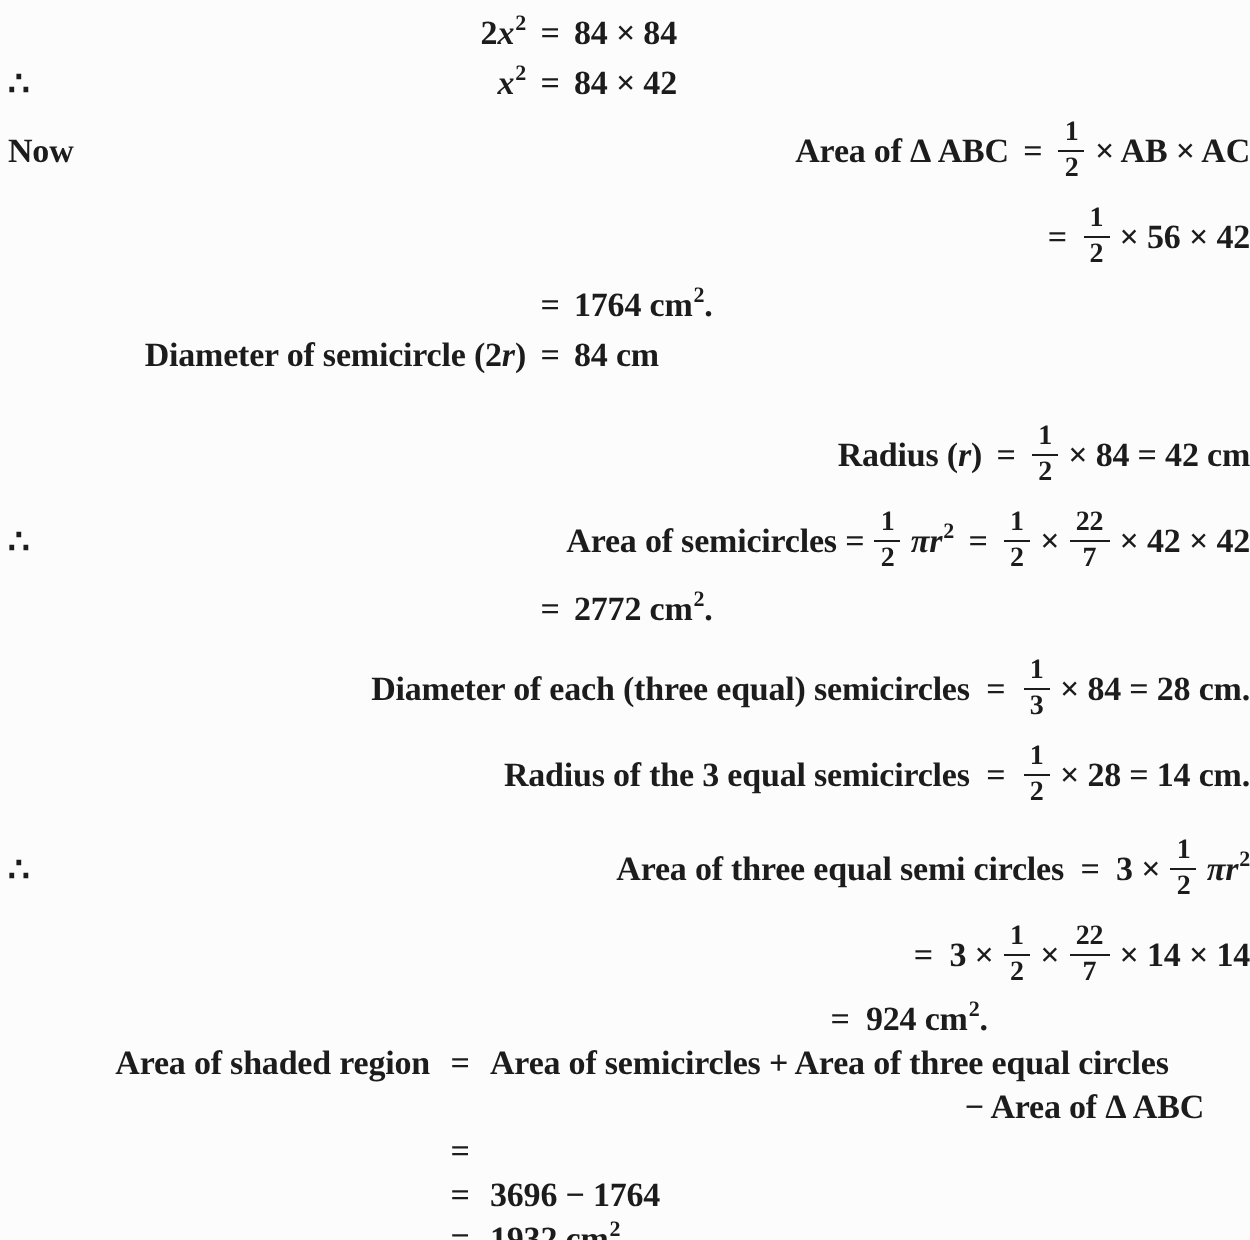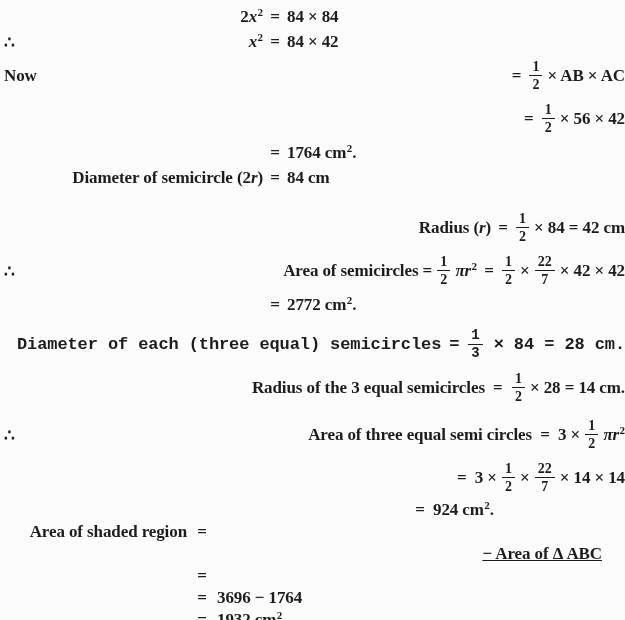--- a/index.html
+++ b/index.html
@@ -41,41 +41,40 @@
   .lhs {
     display: flex;
     justify-content: flex-end;
     align-items: center;
     white-space: pre;
     flex: none;
   }
   .col-a  { width: 263px; }
   .col-b  { width: 380px; }
   .col-b2 { width: 407px; }
-  .col-c  { width: 187px; }
+  .col-c  { width: 187px; margin-left: 28px; }
   .eq {
     flex: none;
     text-align: center;
   }
   .eq-a  { width: 24px; }
   .eq-b  { width: 26px; }
   .eq-b2 { width: 26px; }
   .eq-c  { width: 30px; }
   .rhs {
     display: flex;
     align-items: center;
     white-space: pre;
   }
   .rhs-right {
     width: 602px;
     display: flex;
     justify-content: flex-end;
     align-items: center;
     white-space: pre;
-    text-decoration: underline;
   }
   .frac {
     display: inline-flex;
     flex-direction: column;
     align-items: center;
     font-size: 14px;
     line-height: 1.1;
     margin: 0 1px;
   }
   .frac .num {
@@ -103,20 +102,21 @@
       <div class="rhs"><span class="">84 × 84</span></div>
     </div>
     <div class="row plain">
       <span class="marker">∴</span>
       <div class="lhs col-a"><span class=" it">x</span><span class="sup">2</span></div>
       <span class="eq eq-a">=</span>
       <div class="rhs"><span class="">84 × 42</span></div>
     </div>
     <div class="row tall">
       <span class="marker">Now</span>
+      <div class="lhs col-a"><span class="">Area of Δ ABC</span></div>
       <span class="eq eq-a">=</span>
       <div class="rhs"><span class="frac"><span class="num">1</span><span class="den">2</span></span><span class=""> × AB × AC</span></div>
     </div>
     <div class="row tall">
       <div class="lhs col-a"></div>
       <span class="eq eq-a">=</span>
       <div class="rhs"><span class="frac"><span class="num">1</span><span class="den">2</span></span><span class=""> × 56 × 42</span></div>
     </div>
     <div class="row plain">
       <div class="lhs col-a"></div>
@@ -137,21 +137,21 @@
       <span class="marker">∴</span>
       <div class="lhs col-a"><span class="">Area of semicircles = </span><span class="frac"><span class="num">1</span><span class="den">2</span></span><span class=""> </span><span class=" it">πr</span><span class="sup">2</span></div>
       <span class="eq eq-a">=</span>
       <div class="rhs"><span class="frac"><span class="num">1</span><span class="den">2</span></span><span class=""> × </span><span class="frac"><span class="num">22</span><span class="den">7</span></span><span class=""> × 42 × 42</span></div>
     </div>
     <div class="row plain">
       <div class="lhs col-a"></div>
       <span class="eq eq-a">=</span>
       <div class="rhs"><span class="">2772 cm</span><span class="sup">2</span><span class="">.</span></div>
     </div>
-    <div class="row tall" style="margin-top: 6px; font-family: Liberation Mono, monospace;">
+    <div class="row tall" style="margin-top: 6px;">
       <div class="lhs col-b"><span class="">Diameter of each (three equal) semicircles</span></div>
       <span class="eq eq-b">=</span>
       <div class="rhs"><span class="frac"><span class="num">1</span><span class="den">3</span></span><span class=""> × 84 = 28 cm.</span></div>
     </div>
     <div class="row tall">
       <div class="lhs col-b"><span class="">Radius of the 3 equal semicircles</span></div>
       <span class="eq eq-b">=</span>
       <div class="rhs"><span class="frac"><span class="num">1</span><span class="den">2</span></span><span class=""> × 28 = 14 cm.</span></div>
     </div>
     <div class="row tall" style="margin-top: 4px;">
@@ -166,20 +166,21 @@
       <div class="rhs"><span class="">3 × </span><span class="frac"><span class="num">1</span><span class="den">2</span></span><span class=""> × </span><span class="frac"><span class="num">22</span><span class="den">7</span></span><span class=""> × 14 × 14</span></div>
     </div>
     <div class="row sm">
       <div class="lhs col-b2"></div>
       <span class="eq eq-b2">=</span>
       <div class="rhs"><span class="">924 cm</span><span class="sup">2</span><span class="">.</span></div>
     </div>
     <div class="row sm">
       <div class="lhs col-c"><span class="">Area of shaded region</span></div>
       <span class="eq eq-c">=</span>
+      <div class="rhs"><span class="">Area of semicircles + Area of three equal circles</span></div>
     </div>
     <div class="row sm">
       <div class="rhs-right"><span class="">− Area of Δ ABC</span></div>
     </div>
     <div class="row sm">
       <div class="lhs col-c"></div>
       <span class="eq eq-c">=</span>
     </div>
     <div class="row sm">
       <div class="lhs col-c"></div>

